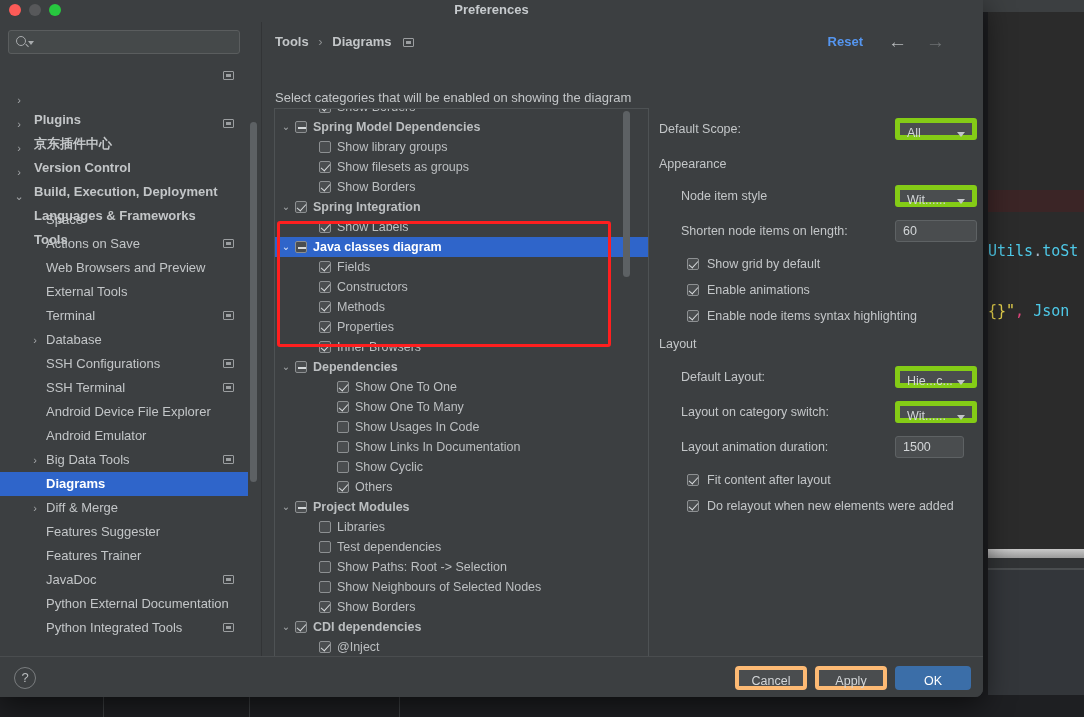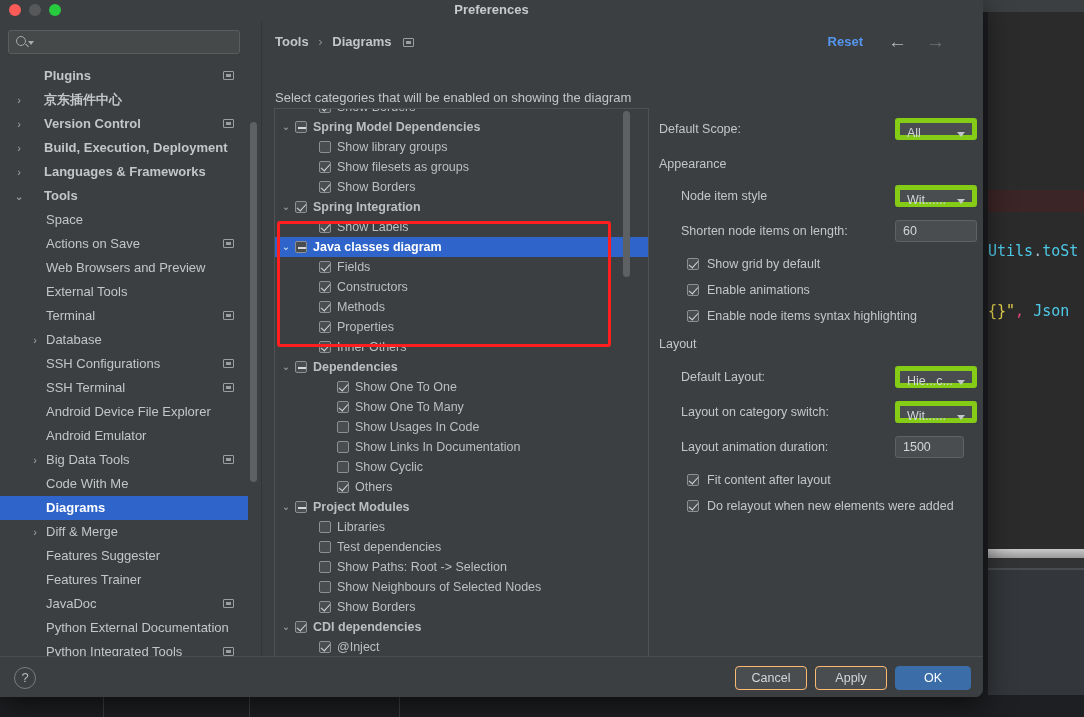--- a/index.html
+++ b/index.html
@@ -66,21 +66,21 @@
              white-space: nowrap; }
   .sb-item .chev { position: absolute; top: 0; width: 14px; text-align: center; color: #a4a7a9;
                    font-size: 11px; line-height: 24px; }
   .sb-item .lbl { position: absolute; top: 0; }
   .sb-item .gear { position: absolute; right: 14px; top: 7px; width: 11px; height: 9px;
                    border: 1px solid #9b9ea0; border-radius: 1px; }
   .sb-item .gear:after { content: ""; position: absolute; left: 2px; top: 2px; width: 5px; height: 3px;
                          background: #9b9ea0; }
   .sb-item.bold .lbl { font-weight: bold; }
   .sb-item.lv0 .chev { left: 12px; }
-  .sb-item.lv0 .lbl { left: 44px; }
+  .sb-item.lv0 .lbl { left: 34px; margin-top: 44px; }
   .sb-item.lv1 .chev { left: 28px; }
   .sb-item.lv1 .lbl { left: 46px; }
   .sb-item.sel { background: #2f65ca; color: #ffffff; }
   .sb-item.sel .lbl { font-weight: bold; }
   .sb-scrollbar { position: absolute; left: 250px; top: 100px; width: 7px; height: 360px;
                   background: #5d6164; border-radius: 4px; }
 
   .sep-v { position: absolute; left: 261px; top: 22px; width: 1px; height: 634px; background: #323436; }
 
   
@@ -156,21 +156,21 @@
                          border: solid #d6d9db; border-width: 0 1.6px 1.6px 0; transform: rotate(42deg); }
   .ckrow .lbl { position: absolute; left: 20px; top: 0; }
 
   
   .footer { position: absolute; left: 0; top: 656px; width: 983px; height: 41px; background: #3c3f41;
             border-top: 1px solid #4a4d4f; }
   .help-btn { position: absolute; left: 14px; top: 10px; width: 22px; height: 22px; border-radius: 50%;
               border: 1px solid #7a7d7f; color: #b9bcbe; font-size: 13px; text-align: center;
               line-height: 20px; }
   .btn { position: absolute; top: 9px; height: 24px; line-height: 22px; text-align: center;
-         font-size: 12.5px; border-radius: 4px; border: 1px solid #fdba74; background: #4a4d4f;
+         font-size: 12.5px; border-radius: 4px; border: 4px solid #fdba74; background: #4a4d4f;
          color: #d3d6d8; cursor: pointer; margin-left: 15px; }
   .btn-cancel { right: 176px; width: 72px; }
   .btn-apply { right: 96px; width: 72px; }
   .btn-ok { right: 12px; width: 76px; background: #3b6ea8; border-color: #3b6ea8; color: #ffffff; }
 </style>
 </head>
 <body>
 
 <div id="root">
 
@@ -277,24 +277,20 @@
           </div>
           <div class="sb-item lv1">
             <span class="chev"></span>
             <span class="lbl">Android Emulator</span>
           </div>
           <div class="sb-item lv1">
             <span class="chev">›</span>
             <span class="lbl">Big Data Tools</span>
             <span class="gear"></span>
           </div>
-          <div class="sb-item lv1">
-            <span class="chev"></span>
-            <span class="lbl">Code With Me</span>
-          </div>
           <div class="sb-item lv1 sel">
             <span class="chev"></span>
             <span class="lbl">Diagrams</span>
           </div>
           <div class="sb-item lv1">
             <span class="chev">›</span>
             <span class="lbl">Diff &amp; Merge</span>
           </div>
           <div class="sb-item lv1">
             <span class="chev"></span>
@@ -386,21 +382,21 @@
             <div class="cbrow d1">
               <span class="box on"></span>
               <span class="lbl">Methods</span>
             </div>
             <div class="cbrow d1">
               <span class="box on"></span>
               <span class="lbl">Properties</span>
             </div>
             <div class="cbrow d1">
               <span class="box on"></span>
-              <span class="lbl">Inner Others</span>
+              <span class="lbl">Inner Browsers</span>
             </div>
             <div class="cbrow d0 parent">
               <span class="chev">⌄</span>
               <span class="box mid"></span>
               <span class="lbl">Dependencies</span>
             </div>
             <div class="cbrow d2">
               <span class="box on"></span>
               <span class="lbl">Show One To One</span>
             </div>

